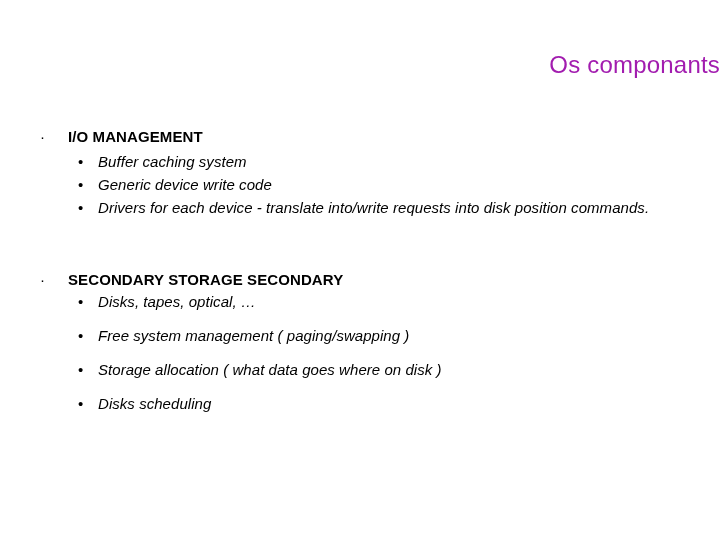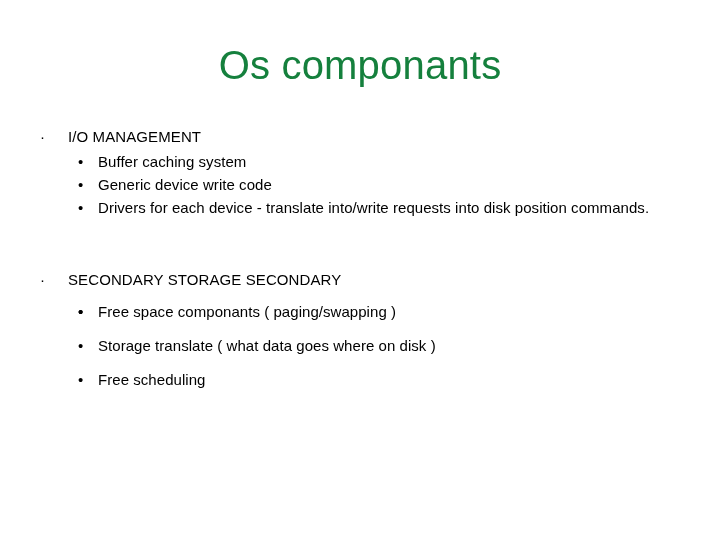--- a/index.html
+++ b/index.html
@@ -23,26 +23,26 @@
     height: 540px;
     background: #ffffff;
   }
 
   
   .slide-title {
     position: absolute;
     left: 0;
     top: 45px;
     width: 720px;
-    text-align: center;
-    font-size: 40px;
+    text-align: right;
+    font-size: 24px;
     font-weight: 400;
     line-height: 40px;
     letter-spacing: 0.2px;
-    color: #15803d;
+    color: #a21caf;
     white-space: nowrap;
   }
 
   
   .body-area {
     position: absolute;
     left: 0;
     top: 128px;
     width: 720px;
   }
@@ -64,21 +64,21 @@
     position: absolute;
     left: 40px;
     top: 0;
     width: 14px;
     font-size: 15px;
     line-height: 18px;
     text-align: left;
   }
   .l1-text {
     font-size: 15px;
-    font-weight: normal;
+    font-weight: bold;
     line-height: 18px;
     letter-spacing: 0.1px;
     margin-top: 6px;
   }
 
   
   .l2-list {
     margin: 0;
     padding: 0;
     list-style: none;
@@ -93,20 +93,21 @@
   .l2-bullet {
     position: absolute;
     left: 78px;
     top: 0;
     width: 14px;
     font-size: 15px;
     line-height: 23px;
   }
   .l2-text {
     display: block;
+    font-style: italic;
   }
   
   .l2-item.justify {
     padding-right: 48px;
   }
   .l2-item.justify .l2-text {
     text-align: justify;
     text-align-last: left;
   }
 
@@ -156,30 +157,31 @@
     </div>
 
     <div class="section section-2">
       <div class="l1-row">
         <span class="l1-bullet">·</span>
         <span class="l1-text">SECONDARY STORAGE SECONDARY</span>
       </div>
       <ul class="l2-list">
         <li class="l2-item tight">
           <span class="l2-bullet">•</span>
+          <span class="l2-text">Disks, tapes, optical, …</span>
         </li>
         <li class="l2-item spaced">
           <span class="l2-bullet">•</span>
-          <span class="l2-text">Free space componants ( paging/swapping )</span>
+          <span class="l2-text">Free system management ( paging/swapping )</span>
         </li>
         <li class="l2-item spaced">
           <span class="l2-bullet">•</span>
-          <span class="l2-text">Storage translate ( what data goes where on disk )</span>
+          <span class="l2-text">Storage allocation ( what data goes where on disk )</span>
         </li>
         <li class="l2-item spaced">
           <span class="l2-bullet">•</span>
-          <span class="l2-text">Free scheduling</span>
+          <span class="l2-text">Disks scheduling</span>
         </li>
       </ul>
     </div>
 
   </div>
 </div>
 
 </body></html>

